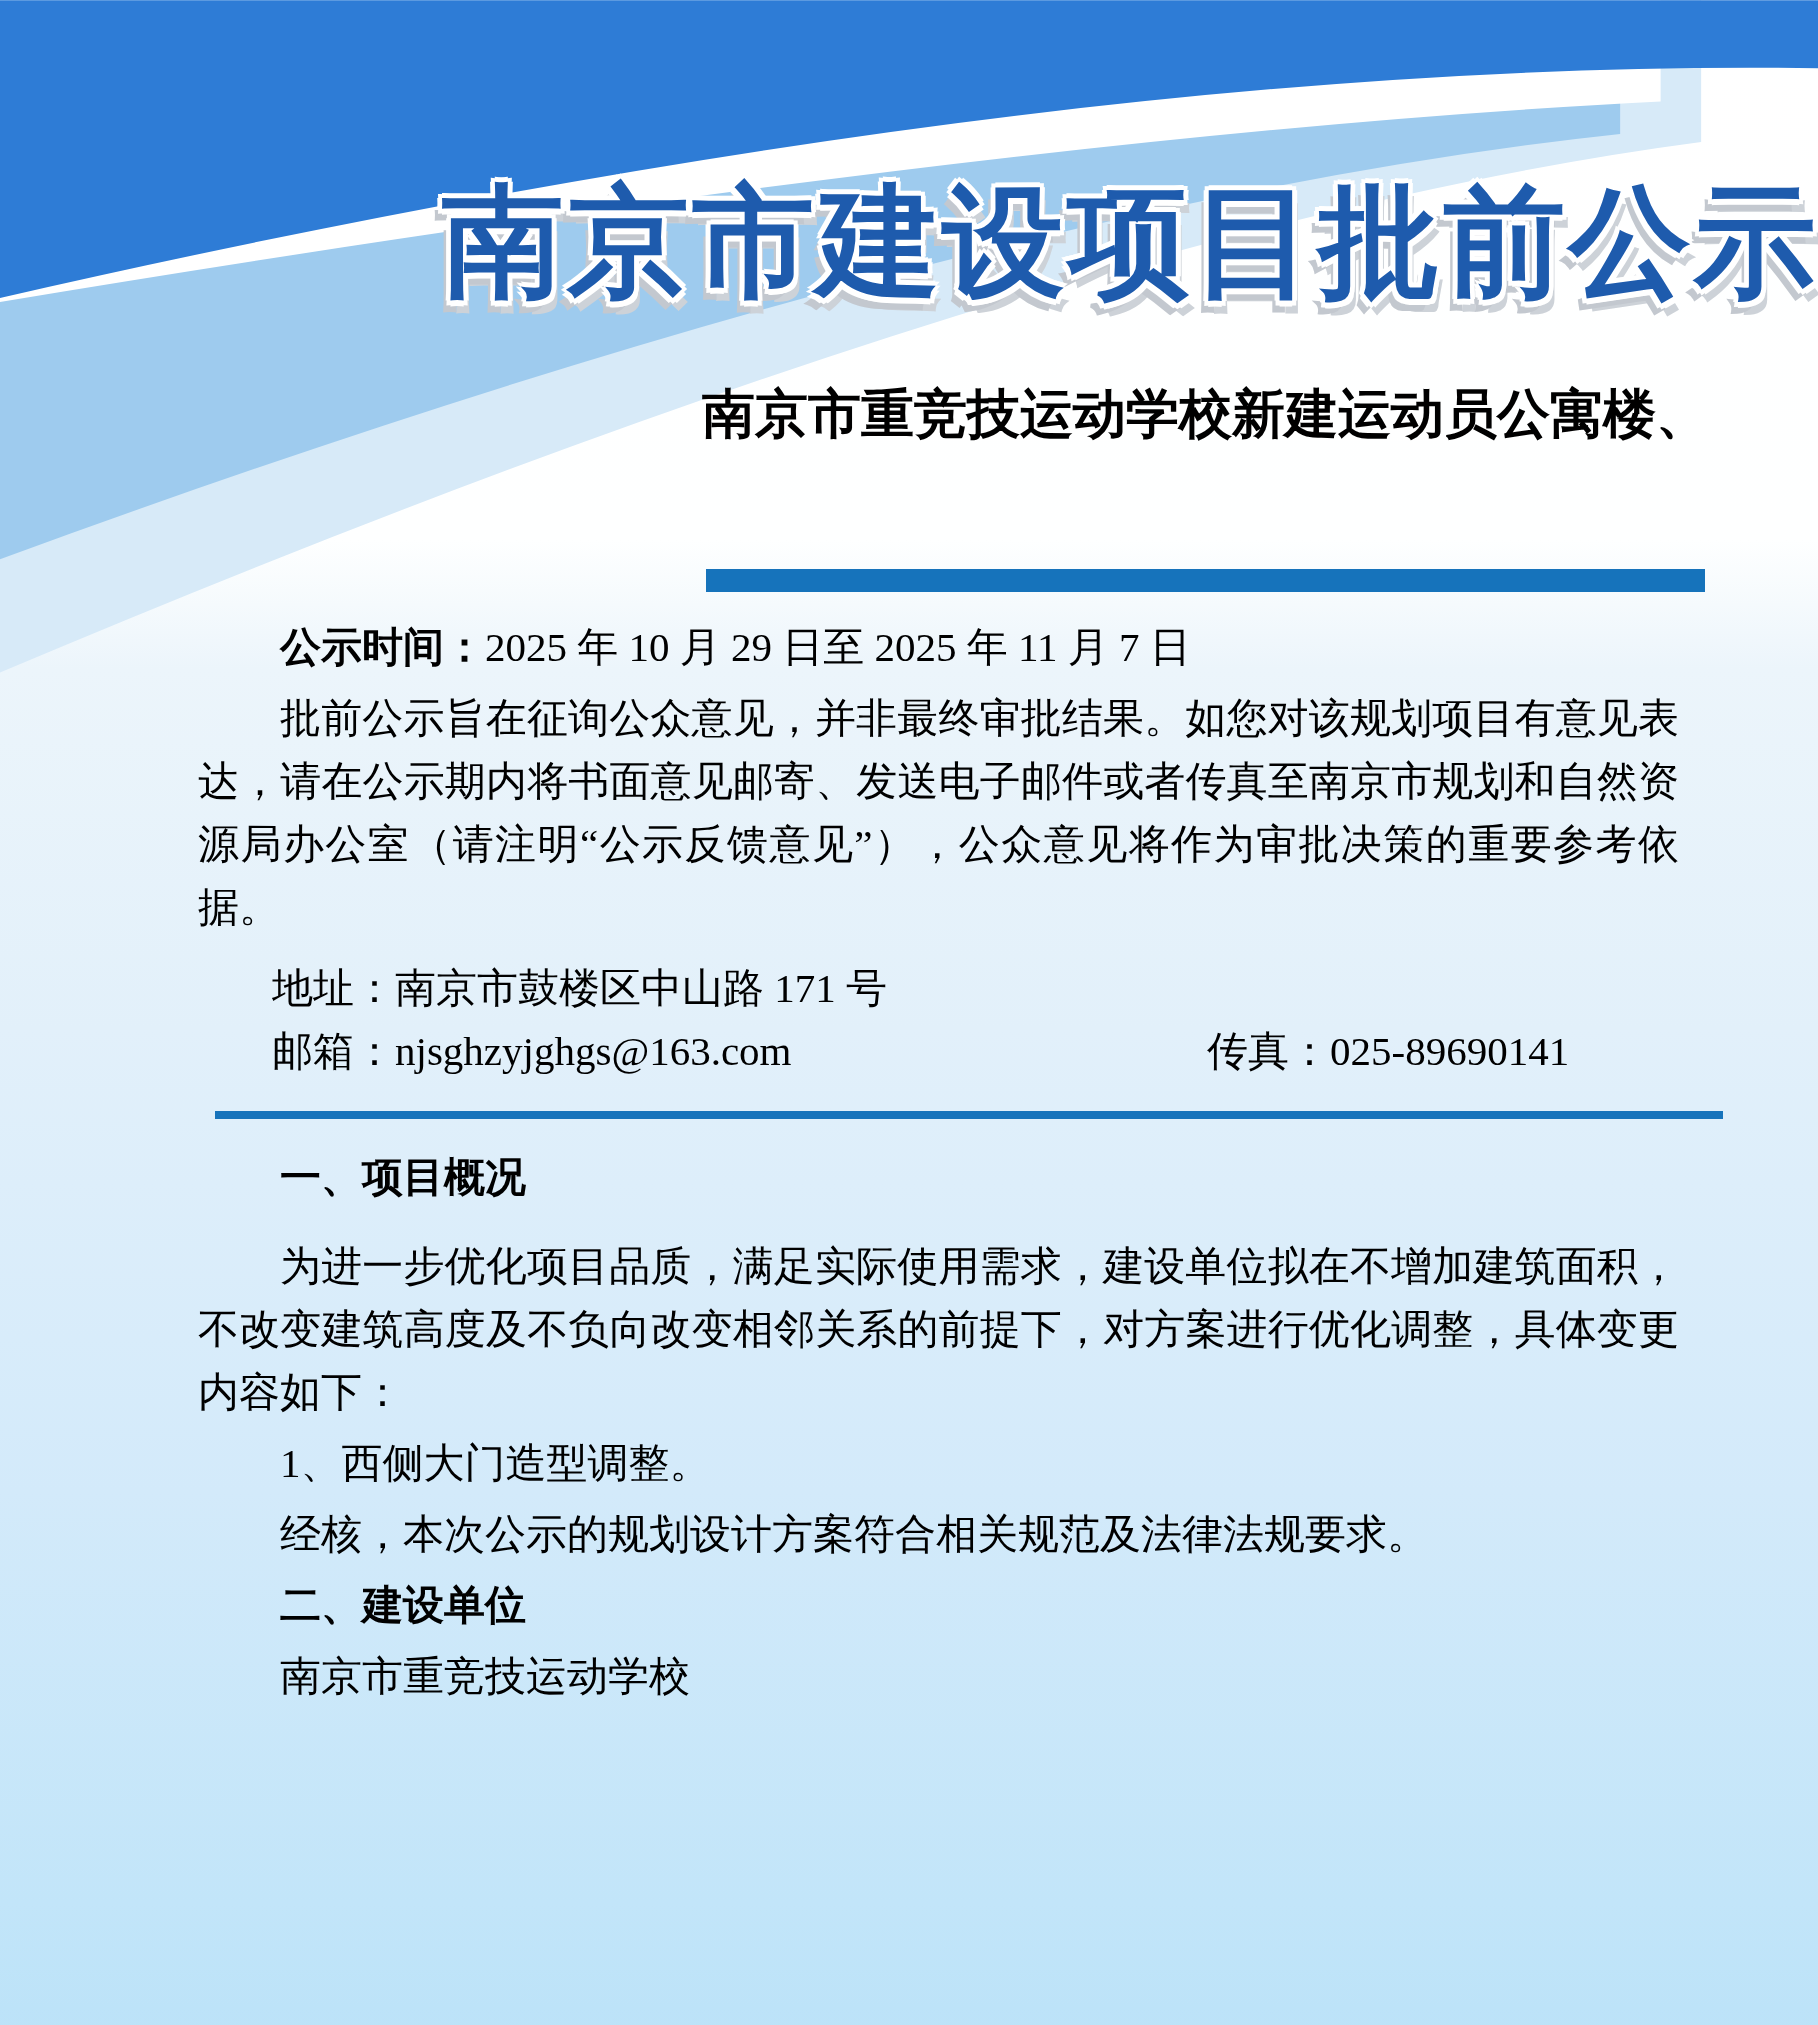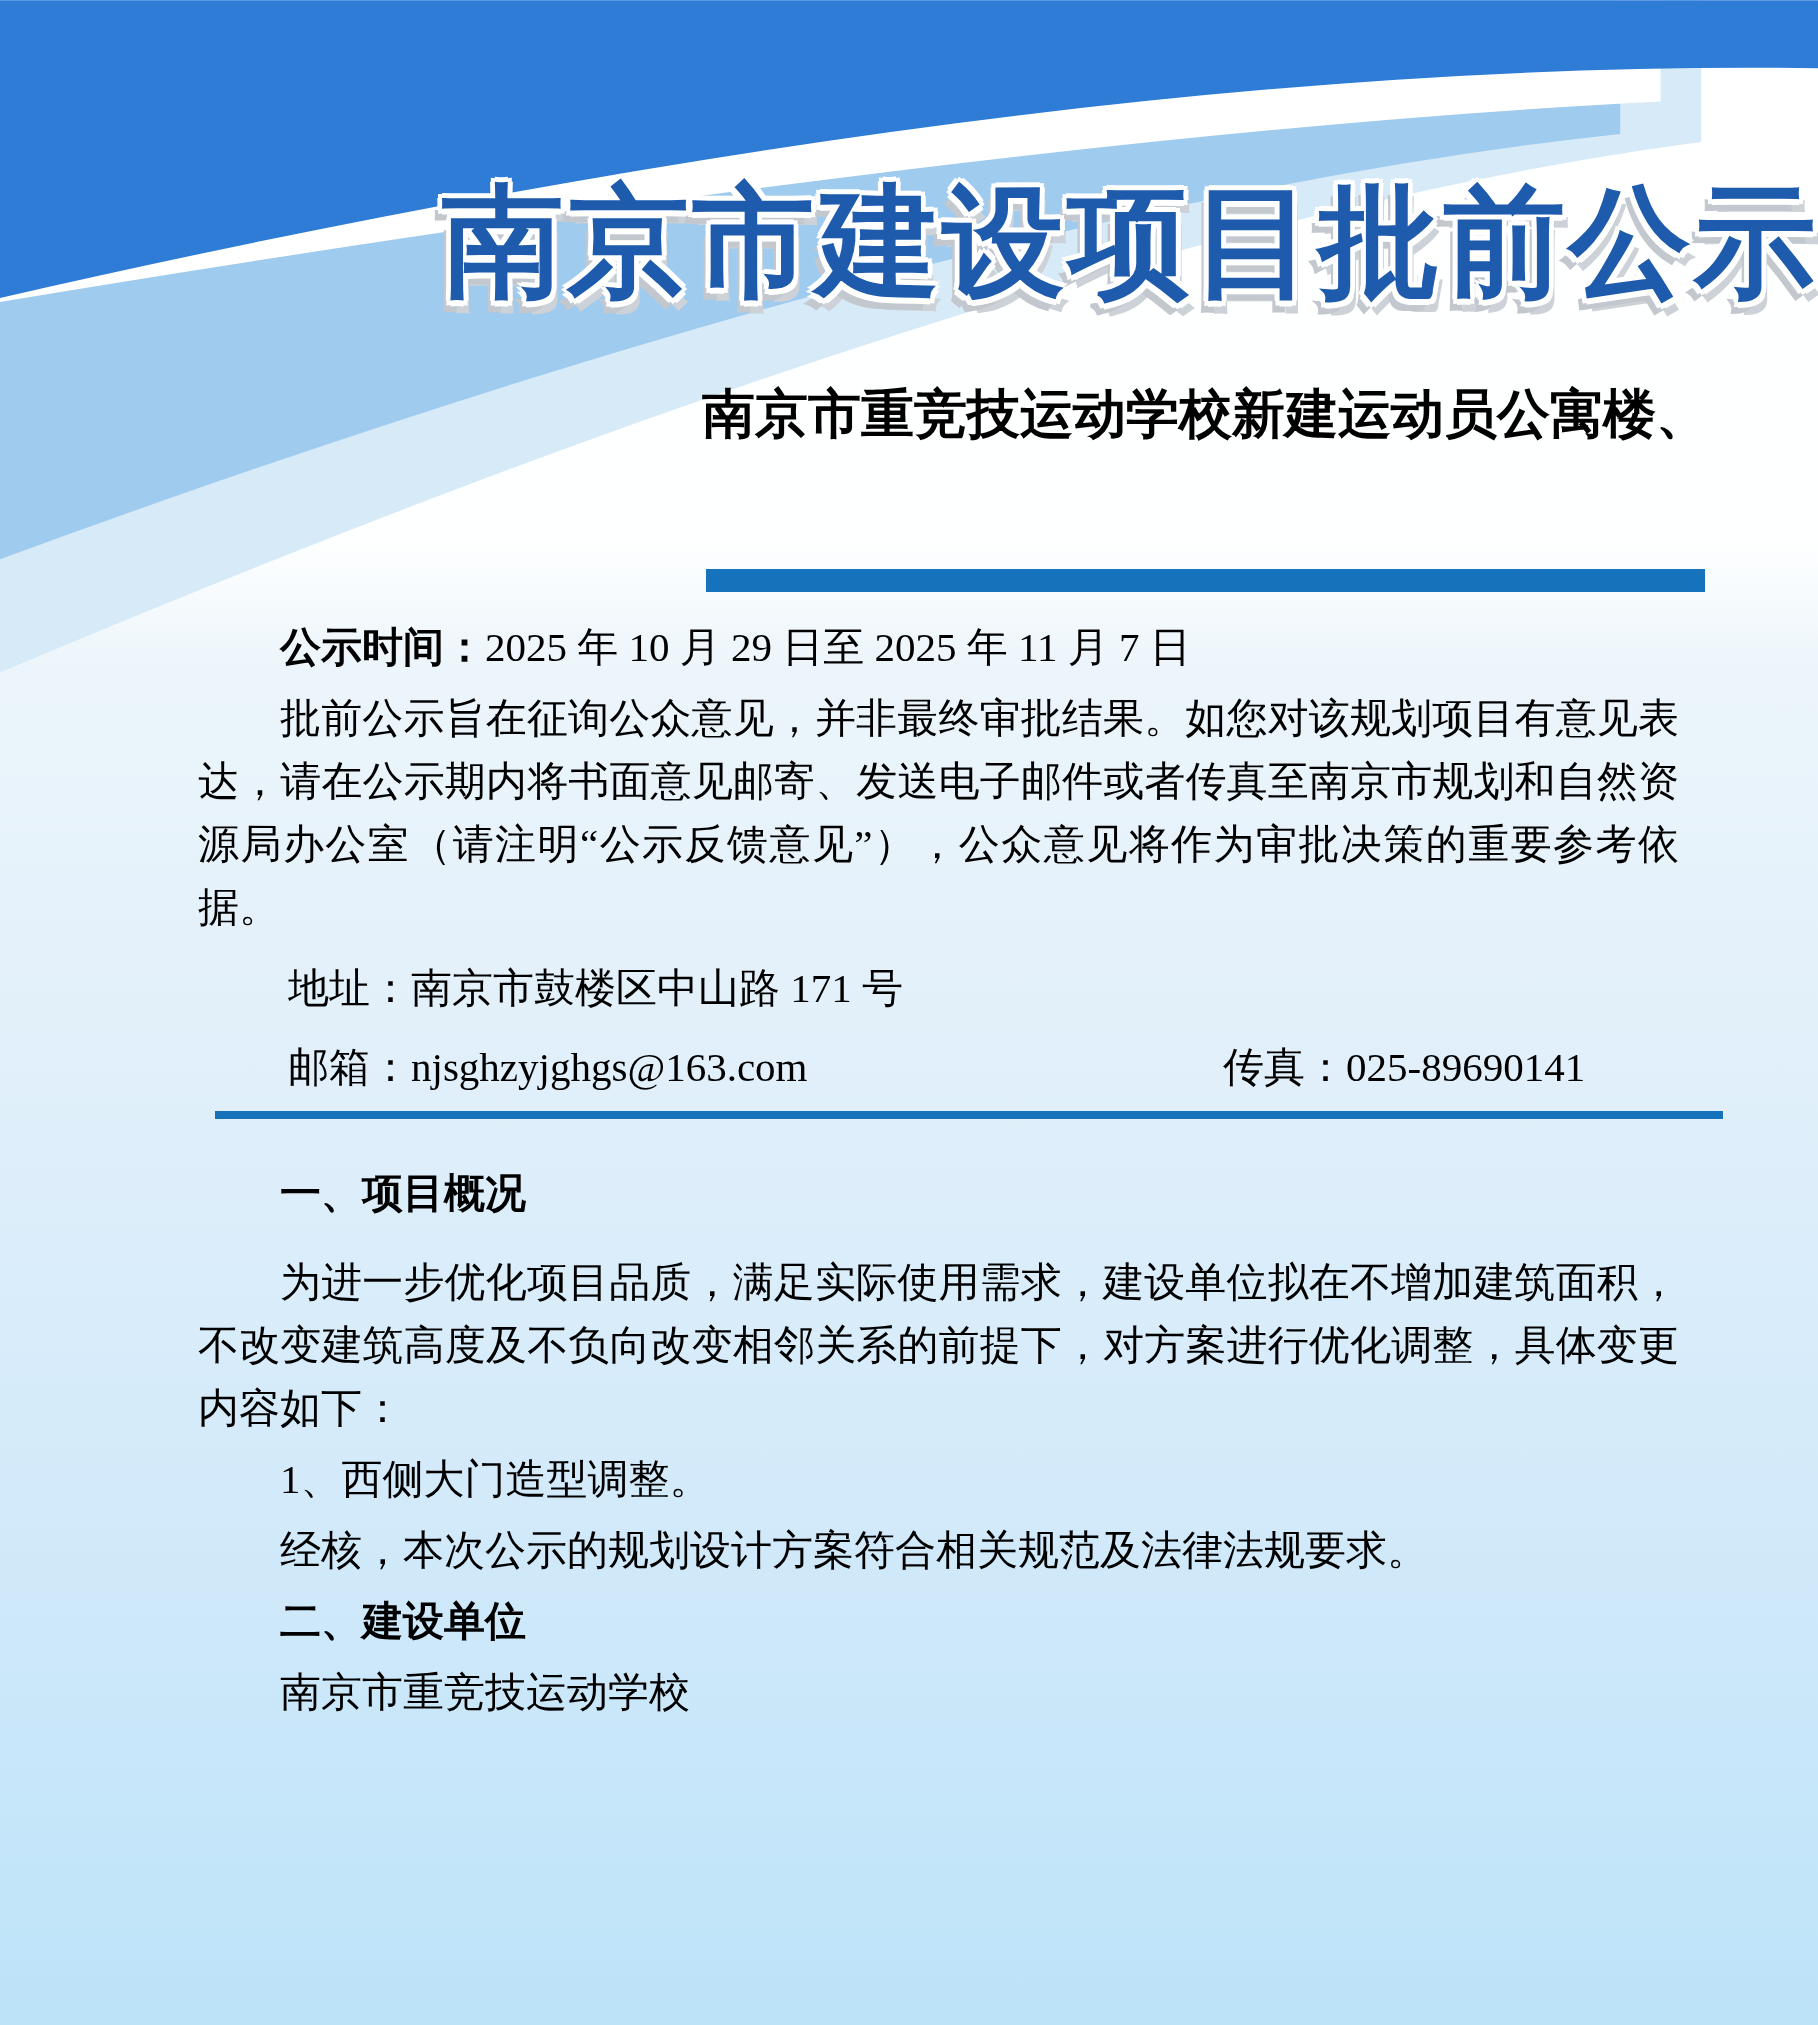--- a/index.html
+++ b/index.html
@@ -44,21 +44,21 @@
   .content{
     position:absolute;left:190px;width:1497px;top:608px;
     font-size:41px;line-height:63px;
     text-align:justify;
   }
   .content p{margin:8px;text-indent:2em;}
   .label-strong{
     font-family:"Liberation Sans","DejaVu Sans",sans-serif;
     font-weight:bold;
   }
-  .addr-row{display:flex;margin:16px;}
+  .addr-row{display:flex;margin:0;}
   .addr-row.first{margin-top:18px;}
   .addr-main{width:1017px;text-indent:2em;flex:none;}
   .addr-side{flex:none;}
   .divider{
     position:absolute;left:215px;top:1111px;width:1508px;height:8px;
     background:#1673bb;
   }
   .sec-heading{
     font-family:"Liberation Sans","DejaVu Sans",sans-serif;
     font-weight:bold;

